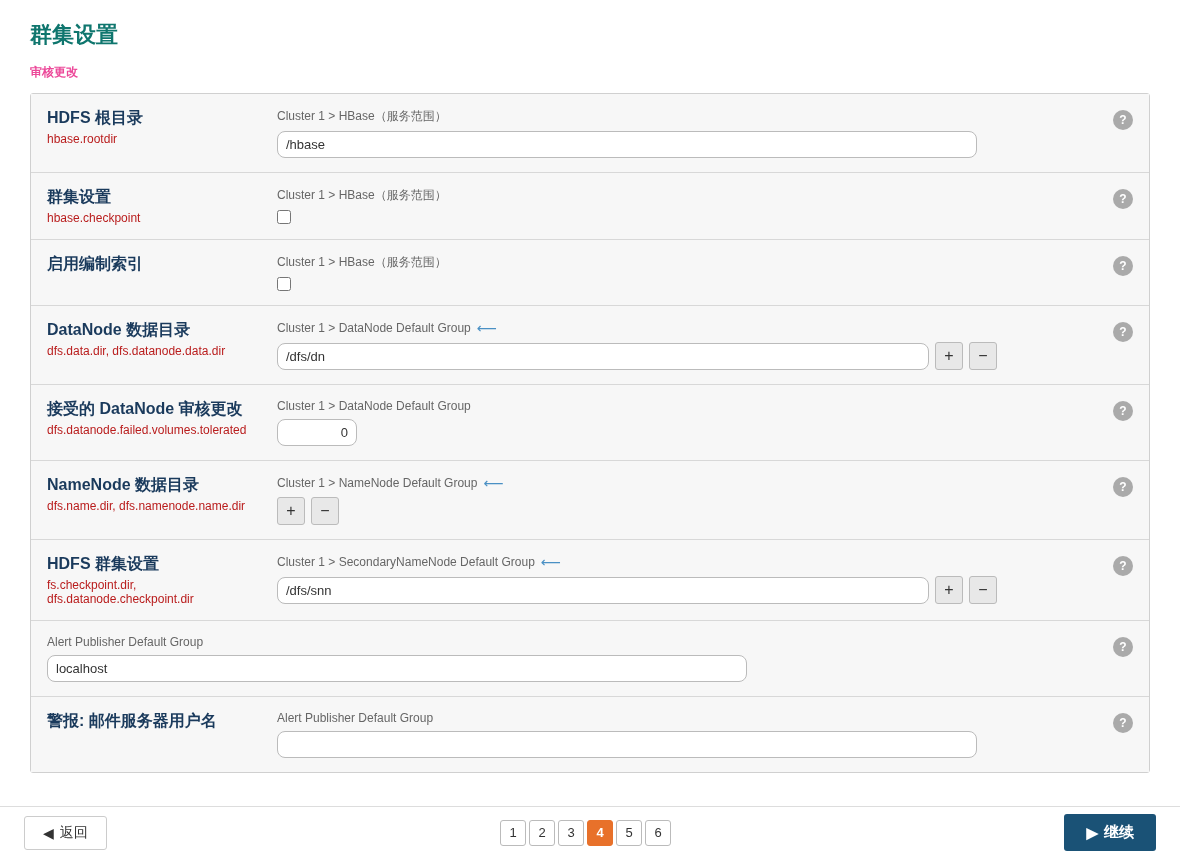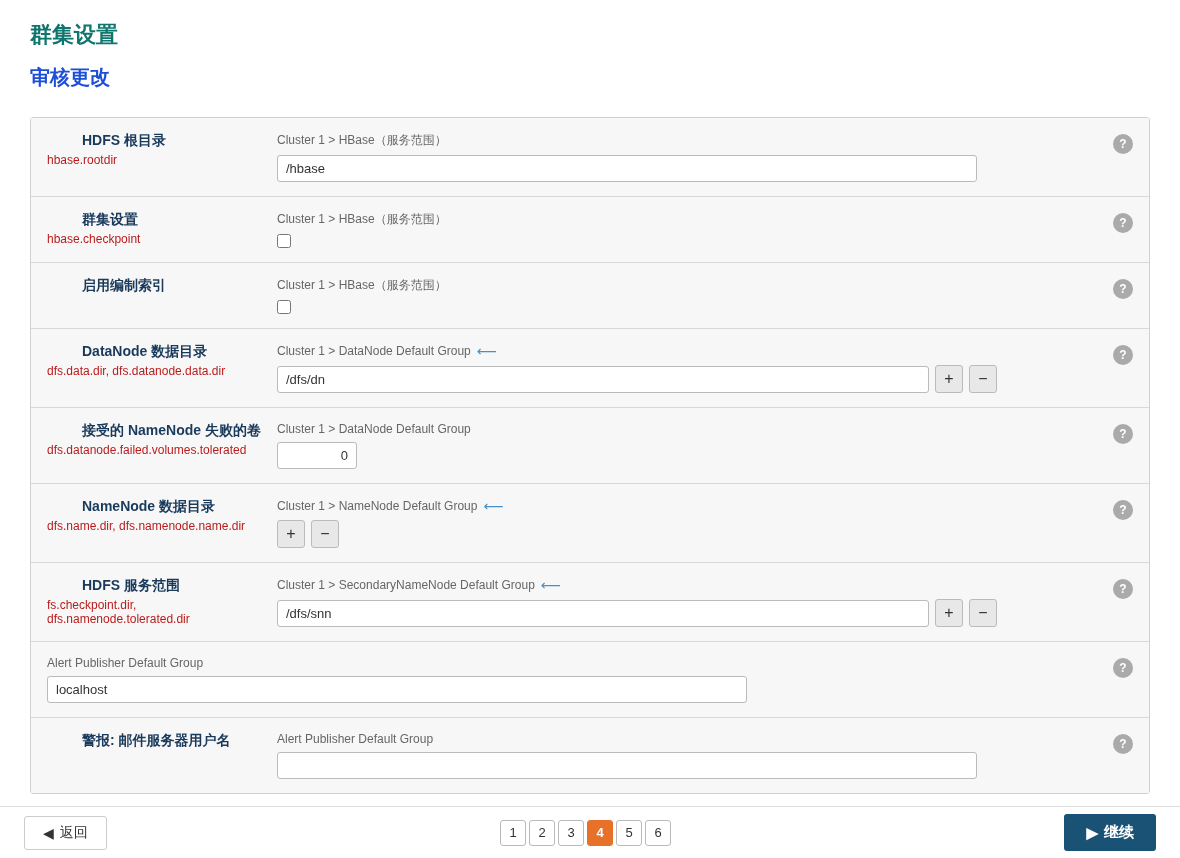--- a/index.html
+++ b/index.html
@@ -13,23 +13,23 @@
       padding: 20px 30px;
       max-width: 1180px;
     }
     .page-title {
       font-size: 22px;
       color: #0f766e;
       font-weight: bold;
       margin-bottom: 14px;
     }
     .section-title {
-      font-size: 20px;
-      color: #1d4ed8;
-      margin-bottom: 26px;
+      font-size: 12px;
+      color: #ec4899;
+      margin-bottom: 12px;
     }
     .config-table {
       border: 1px solid #d0d0d0;
       background: #f5f5f5;
       border-radius: 3px;
       width: 100%;
     }
     .config-row {
       display: flex;
       align-items: flex-start;
@@ -41,23 +41,22 @@
       border-bottom: none;
     }
     .config-label-col {
       width: 230px;
       flex-shrink: 0;
       padding-right: 16px;
     }
     .config-label-main {
       font-weight: bold;
       color: #1a3a5c;
-      font-size: 14px;
+      font-size: 16px;
       margin-bottom: 3px;
-      margin-left: 35px;
     }
     .config-label-sub {
       color: #b91c1c;
       font-size: 12px;
       word-break: break-all;
     }
     .config-content-col {
       flex: 1;
     }
     .config-scope {
@@ -70,21 +69,21 @@
     }
     .scope-arrow {
       color: #4a90c4;
       font-size: 14px;
     }
     .config-input {
       width: 100%;
       max-width: 700px;
       padding: 5px 8px;
       border: 1px solid #bbb;
-      border-radius: 3px;
+      border-radius: 8px;
       font-size: 13px;
       background: #fff;
       color: #333;
       outline: none;
     }
     .input-with-buttons {
       display: flex;
       align-items: flex-end;
       gap: 6px;
       max-width: 720px;
@@ -271,21 +270,21 @@
             <button class="btn-plus">+</button>
             <button class="btn-minus">−</button>
           </div>
         </div>
         <div class="config-help-col">
           <div class="help-icon">?</div>
         </div>
       </div>
       <div class="config-row">
         <div class="config-label-col">
-          <div class="config-label-main">接受的 NameNode 失败的卷</div>
+          <div class="config-label-main">接受的 DataNode 审核更改</div>
           <div class="config-label-sub" style="white-space: pre-line;">dfs.datanode.failed.volumes.tolerated</div>
         </div>
         <div class="config-content-col"><div class="config-scope">Cluster 1 &gt; DataNode Default Group</div><input type="text" class="config-input number-input" value="0" style=""></div>
         <div class="config-help-col">
           <div class="help-icon">?</div>
         </div>
       </div>
       <div class="config-row">
         <div class="config-label-col">
           <div class="config-label-main">NameNode 数据目录</div>
@@ -297,23 +296,23 @@
             <button class="btn-plus">+</button>
             <button class="btn-minus">−</button>
           </div>
         </div>
         <div class="config-help-col">
           <div class="help-icon">?</div>
         </div>
       </div>
       <div class="config-row">
         <div class="config-label-col">
-          <div class="config-label-main">HDFS 服务范围</div>
+          <div class="config-label-main">HDFS 群集设置</div>
           <div class="config-label-sub" style="white-space: pre-line;">fs.checkpoint.dir,
-dfs.namenode.tolerated.dir</div>
+dfs.datanode.checkpoint.dir</div>
         </div>
         <div class="config-content-col">
           <div class="config-scope">Cluster 1 &gt; SecondaryNameNode Default Group<span class="scope-arrow">⟵</span></div>
           <div class="input-with-buttons">
             <input type="text" class="config-input" value="/dfs/snn" style="">
             <button class="btn-plus">+</button>
             <button class="btn-minus">−</button>
           </div>
         </div>
         <div class="config-help-col">

